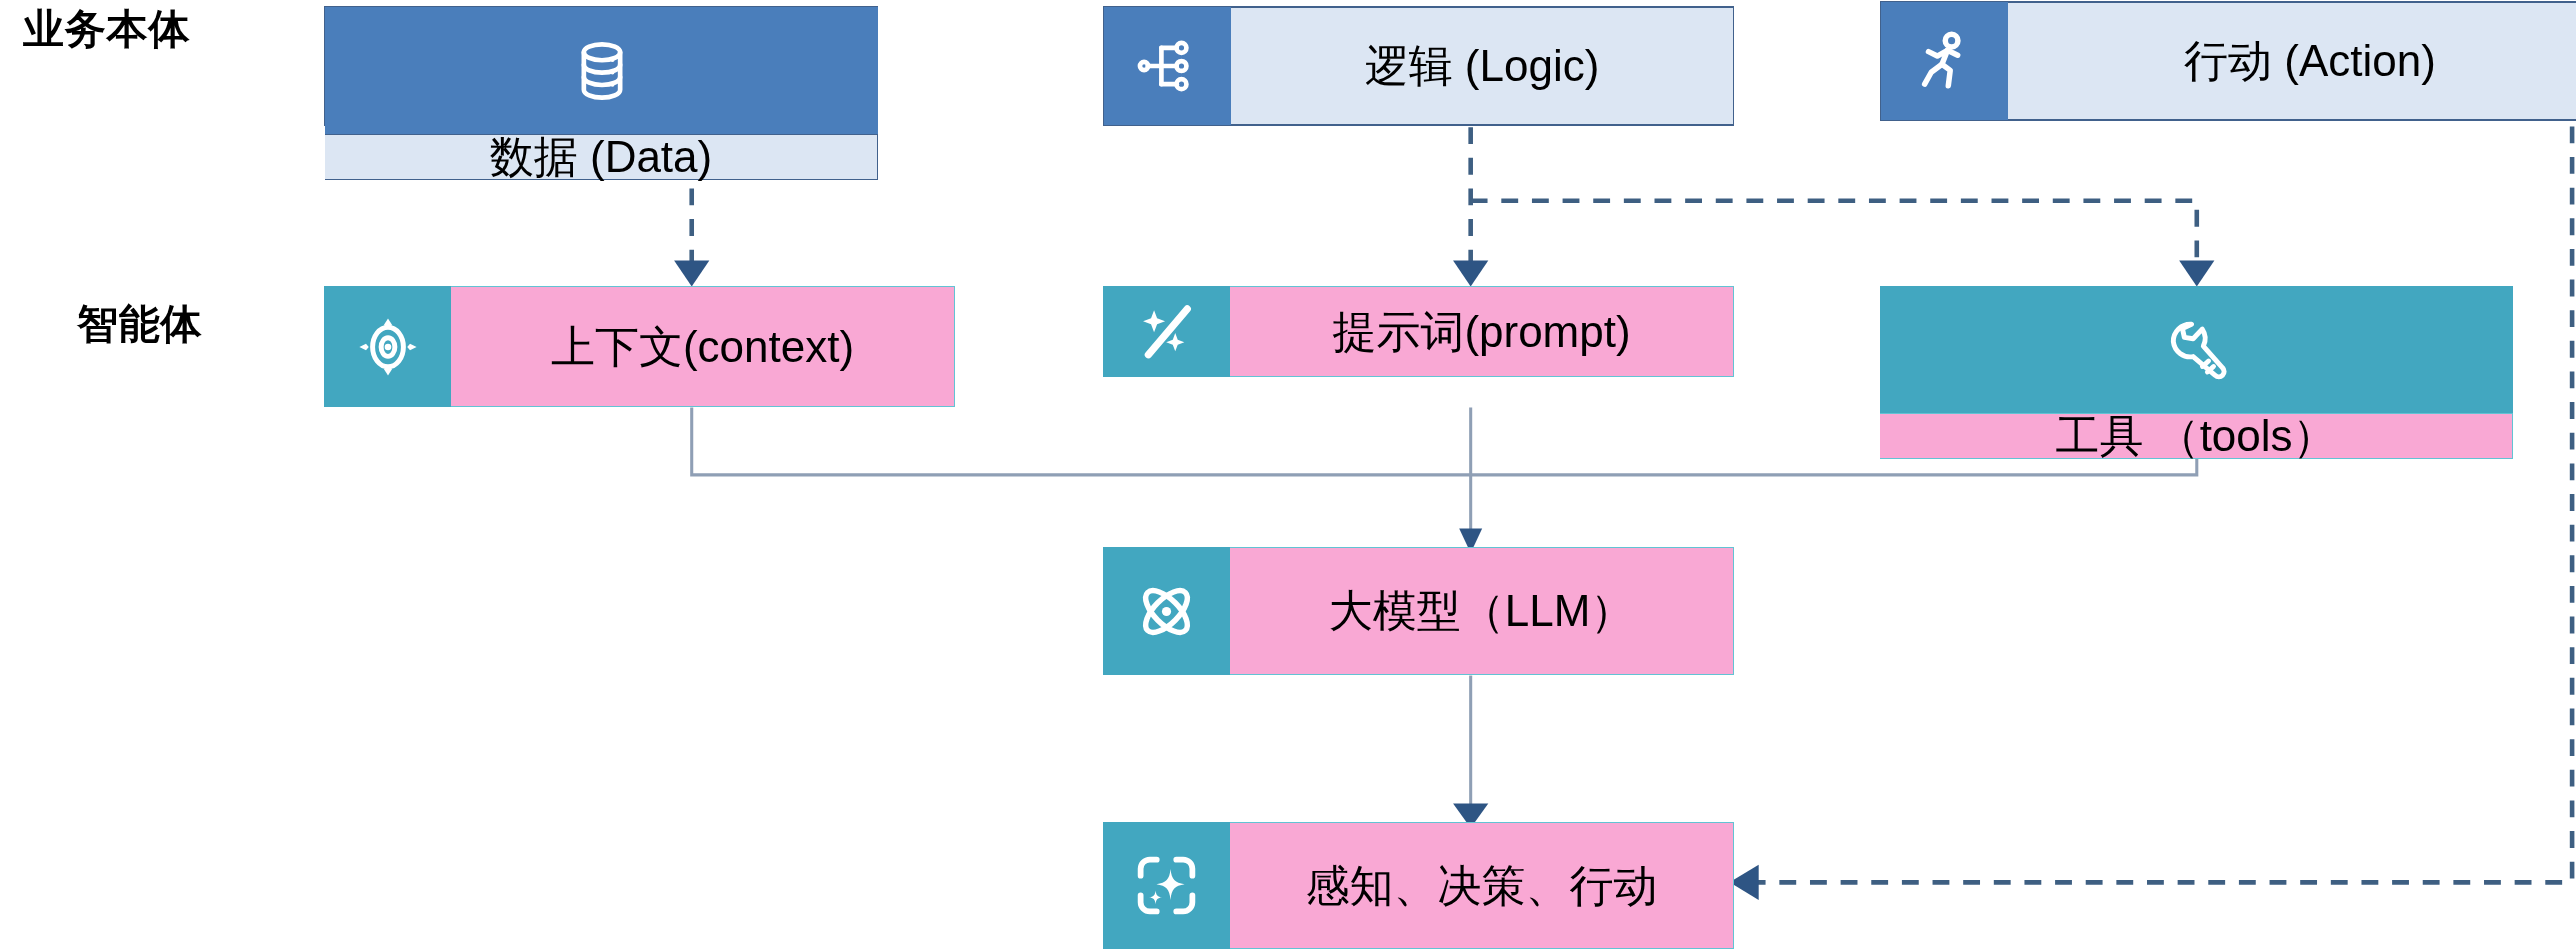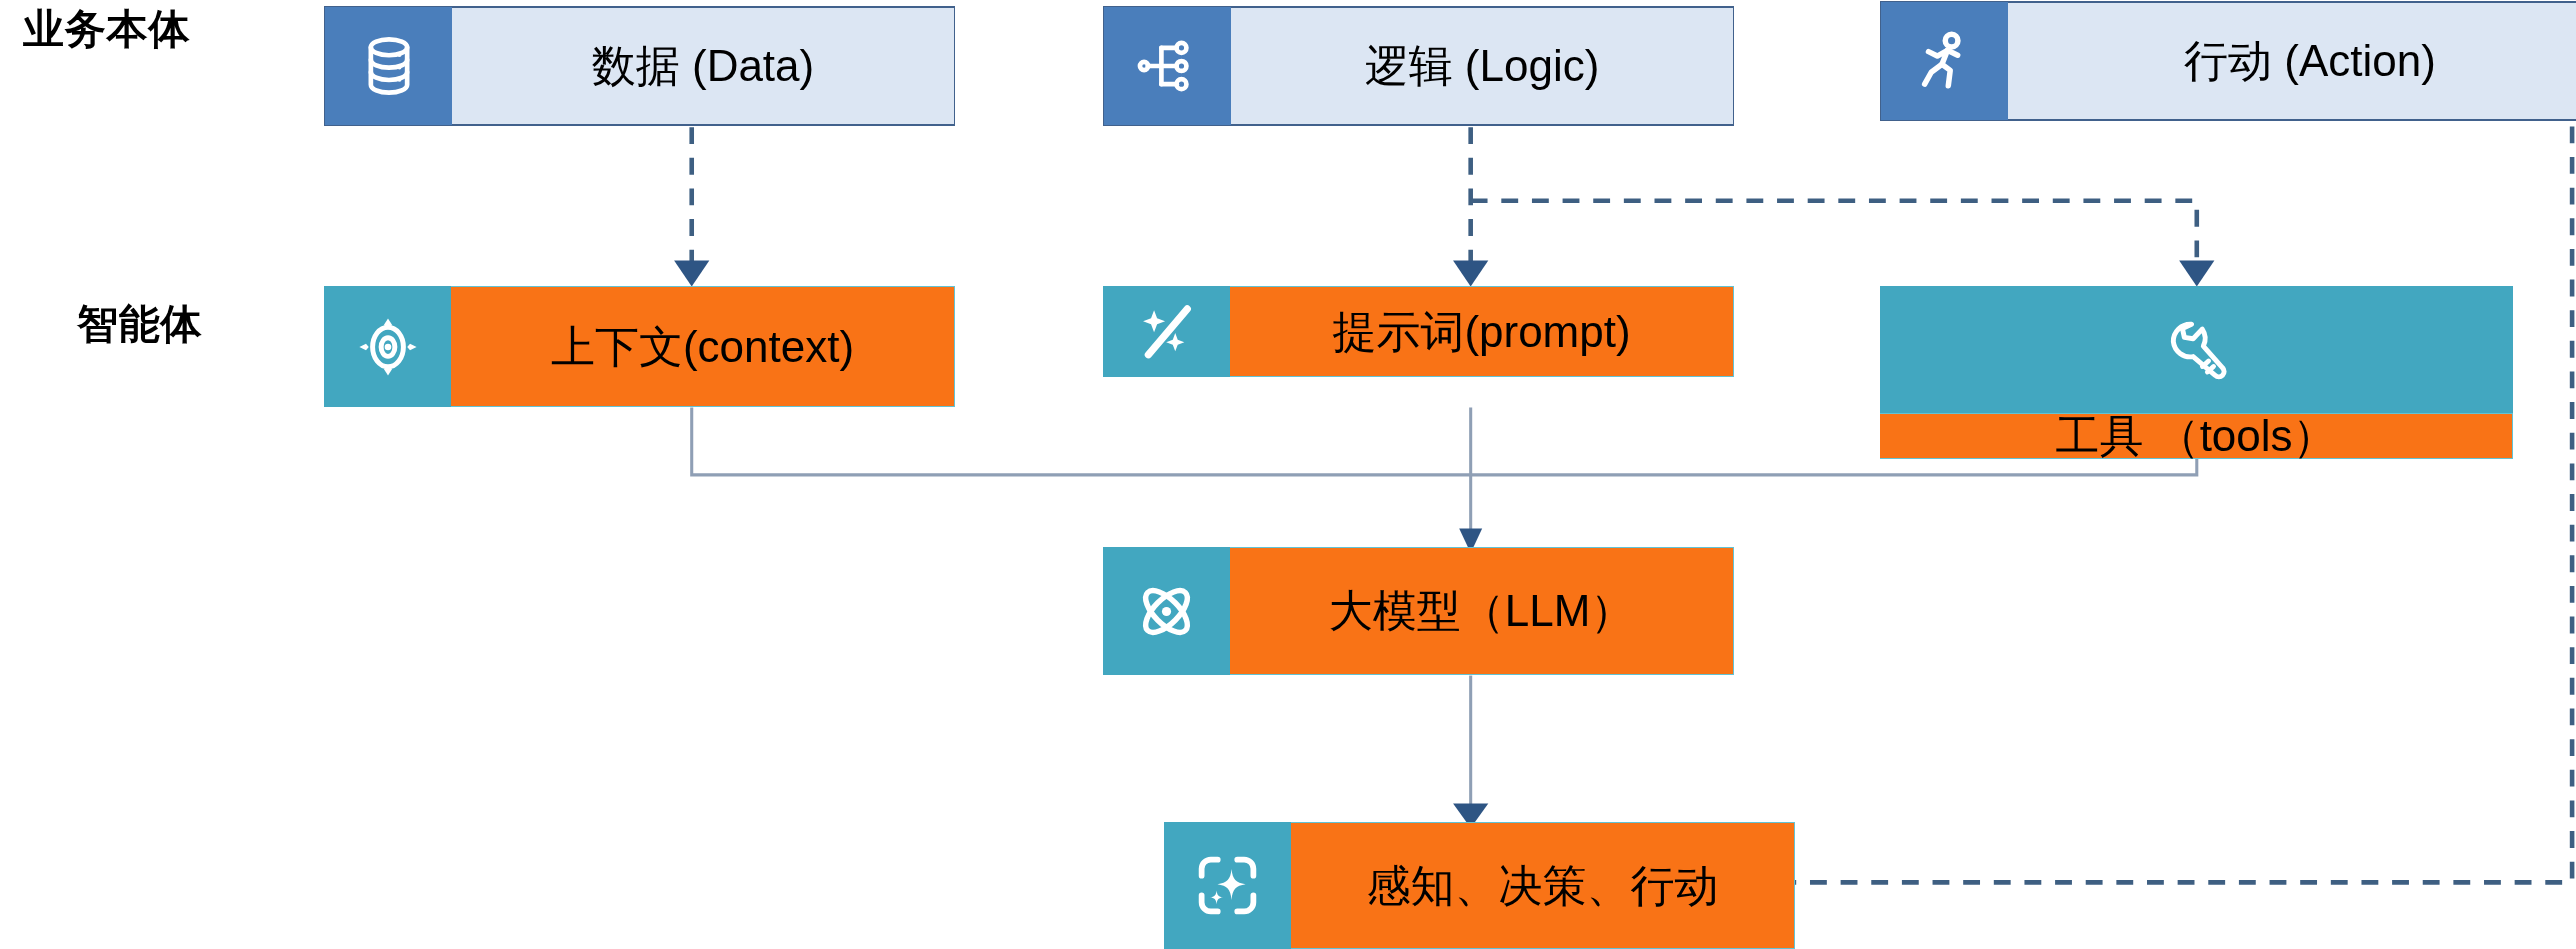--- a/index.html
+++ b/index.html
@@ -20,21 +20,21 @@
               box-sizing:border-box;}
   .node .label{font-size:44px;color:#000000;white-space:nowrap;line-height:1;}
 
   
   .theme-biz .icon-pane{background:#4a7ebb;}
   .theme-biz .body{background:#dce6f3;border:0.8px solid #41618c;border-left:none;}
   .theme-biz{border:0.8px solid #41618c;border-right:none;}
 
   
   .theme-agent .icon-pane{background:#42a7c0;}
-  .theme-agent .body{background:#f97316;border:0.8px solid #62c3d4;border-left:none;}
+  .theme-agent .body{background:#f9a8d4;border:0.8px solid #62c3d4;border-left:none;}
   .theme-agent{border:none;}
 
   .node svg{display:block;}
 
   
   #wires{position:absolute;left:0;top:0;width:2576px;height:949px;
          pointer-events:none;}
 </style>
 </head>
 <body>
@@ -80,21 +80,21 @@
     <g>
       <path d="M 3281,82 L 3358,82 L 3358,1152 L 2290,1152" stroke="#3e5f82" stroke-width="6" stroke-dasharray="22,18" fill="none"></path>
       <polygon points="2296,1129 2296,1175 2258,1152" fill="#2e5584"></polygon>
     </g>
   </svg>
 
   <div class="row-label" style="left:23px;top:9.2px;">业务本体</div>
 
   <div class="row-label" style="left:77px;top:304px;">智能体</div>
 
-  <div class="node theme-biz" style="left:324px;top:6.1px;width:631px;height:120px;">
+  <div class="node theme-biz" style="left:324px;top:6.1px;width:554px;height:120px;flex-direction:column;">
     <div class="icon-pane">
       <svg width="66" height="66" viewBox="0 0 24 24" fill="none" stroke="#ffffff" stroke-width="1.7" stroke-linecap="round">
         <ellipse cx="12" cy="5.2" rx="6.6" ry="2.9"></ellipse>
         <path d="M5.4 5.2 v13.6 c0 1.6 3 2.9 6.6 2.9 s6.6-1.3 6.6-2.9 V5.2"></path>
         <path d="M5.4 9.7 c0 1.6 3 2.9 6.6 2.9 s6.6-1.3 6.6-2.9"></path>
         <path d="M5.4 14.2 c0 1.6 3 2.9 6.6 2.9 s6.6-1.3 6.6-2.9"></path>
         <circle cx="15.8" cy="8.0" r="0.75" fill="#ffffff" stroke="none"></circle>
         <circle cx="15.8" cy="12.5" r="0.75" fill="#ffffff" stroke="none"></circle>
         <circle cx="15.8" cy="17.0" r="0.75" fill="#ffffff" stroke="none"></circle>
       </svg>
@@ -191,21 +191,21 @@
         <ellipse cx="12" cy="12" rx="4.3" ry="9.3" transform="rotate(45 12 12)"></ellipse>
         <ellipse cx="12" cy="12" rx="4.3" ry="9.3" transform="rotate(-45 12 12)"></ellipse>
         <circle cx="12" cy="12" r="1.6" fill="#ffffff" stroke="none"></circle>
       </svg>
     </div>
     <div class="body">
       <span class="label">大模型（LLM）</span>
     </div>
   </div>
 
-  <div class="node theme-agent" style="left:1164px;top:822px;width:631px;height:127px;">
+  <div class="node theme-agent" style="left:1103px;top:822px;width:631px;height:127px;">
     <div class="icon-pane">
       <svg width="69" height="69" viewBox="0 0 24 24" fill="none" stroke="#ffffff" stroke-width="2" stroke-linecap="round">
         <path d="M8.6 3.0 H6.2 A3.2 3.2 0 0 0 3.0 6.2 V8.6"></path>
         <path d="M15.4 3.0 H17.8 A3.2 3.2 0 0 1 21.0 6.2 V8.6"></path>
         <path d="M8.6 21.0 H6.2 A3.2 3.2 0 0 1 3.0 17.8 V15.4"></path>
         <path d="M15.4 21.0 H17.8 A3.2 3.2 0 0 0 21.0 17.8 V15.4"></path>
         <path d="M13.4 6.3 C13.8 10.0 14.9 11.1 18.3 11.6
                  C14.9 12.1 13.8 13.2 13.4 17.0
                  C13.0 13.2 11.9 12.1 8.5 11.6
                  C11.9 11.1 13.0 10.0 13.4 6.3 Z" fill="#ffffff" stroke="none"></path>

